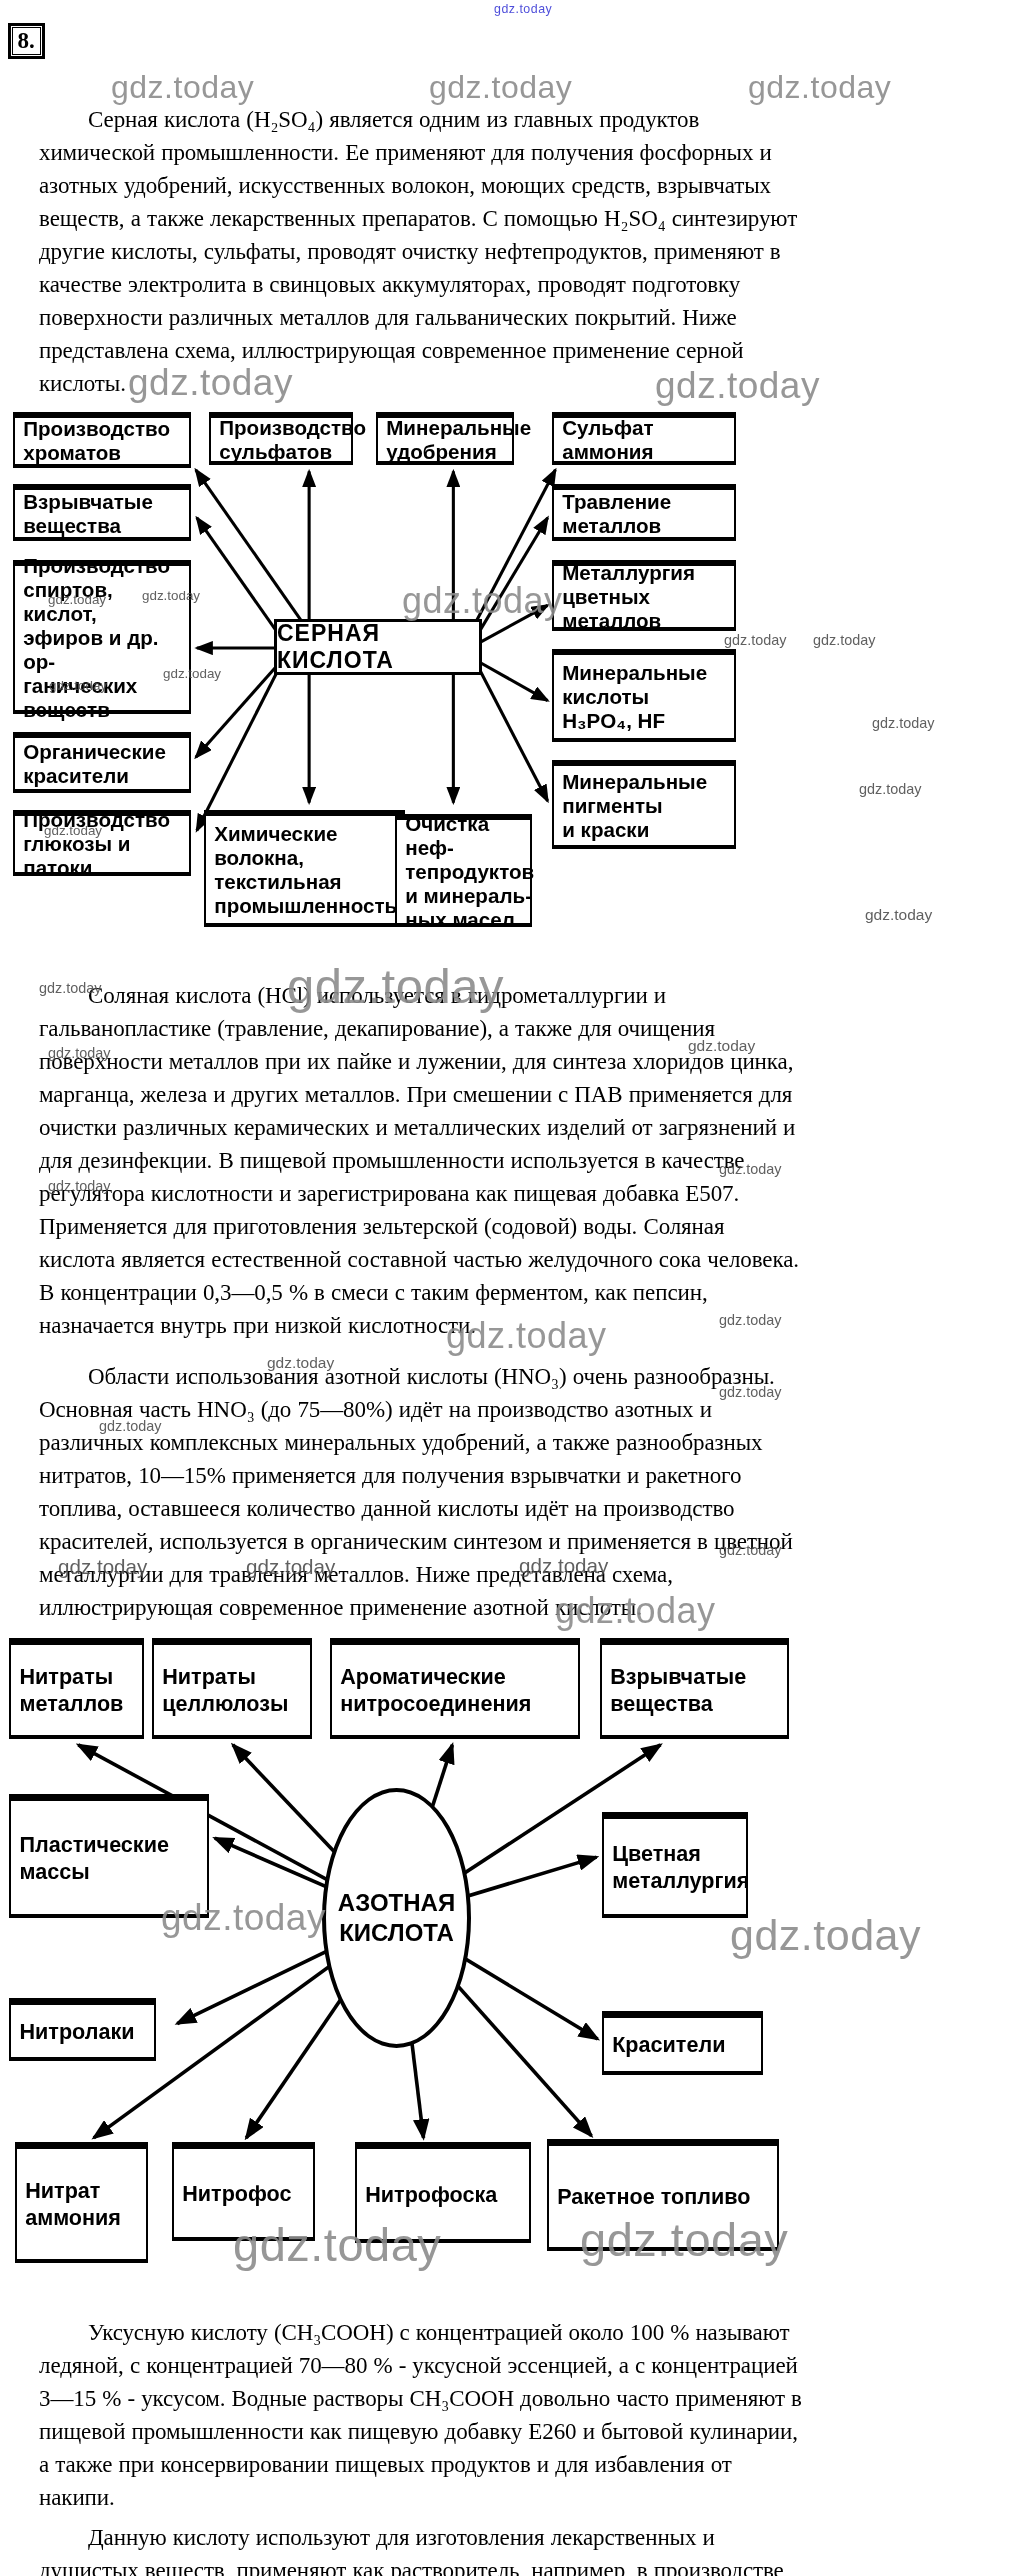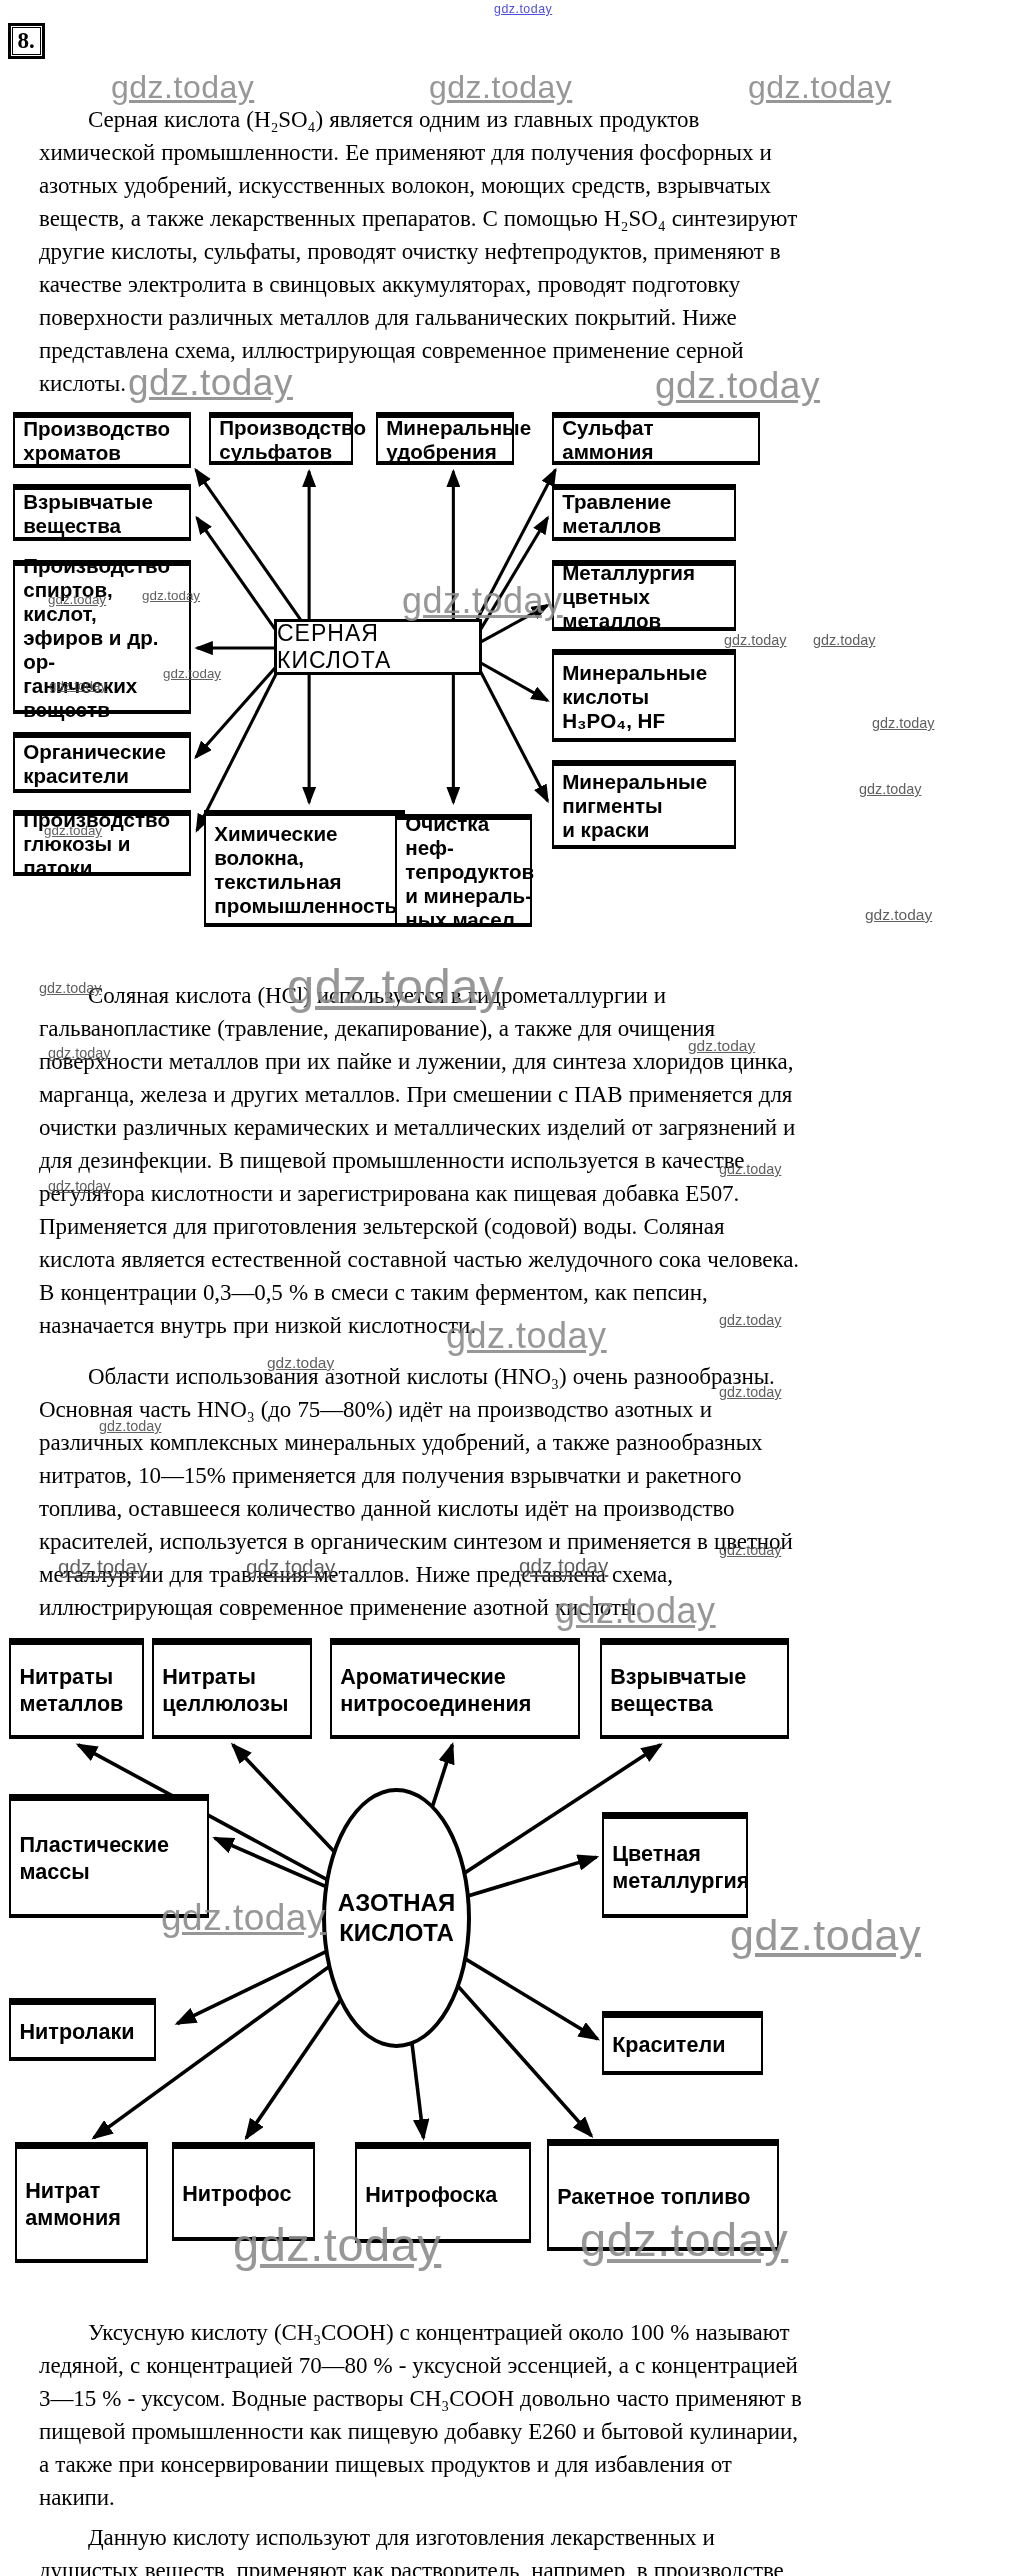--- a/index.html
+++ b/index.html
@@ -25,38 +25,38 @@
   }
   .num-inner{
     width:100%;height:100%;border:1.5px solid #000;box-sizing:border-box;
     display:flex;align-items:center;justify-content:center;
     font-family:"Liberation Serif", serif;font-weight:bold;font-size:23px;
   }
   
   .wm{
     position:absolute;white-space:nowrap;z-index:4;
     font-family:"Liberation Sans", sans-serif;
-    color:#8c8c8c;letter-spacing:0.5px;opacity:.9;text-decoration:underline;
+    color:#8c8c8c;letter-spacing:0.5px;opacity:.9;
   }
   .wm.small{color:#4f4f4f;letter-spacing:0;}
   .wm.blue{color:#3b3bd6;}
   
   .dbox{
     position:absolute;background:#fff;box-sizing:border-box;
     border:2.6px solid #000;border-top-width:6.2px;border-bottom-width:4.6px;
     display:flex;align-items:center;
     font-family:"Liberation Sans", sans-serif;font-weight:bold;
     font-size:20.6px;line-height:24px;padding-left:8.2px;padding-right:6px;
     white-space:pre-line;z-index:3;
   }
   .dbox.d2{font-size:21.6px;line-height:27px;border-top-width:7.2px;}
   .center-box{
     position:absolute;background:#fff;box-sizing:border-box;
     border:3.1px solid #000;display:flex;align-items:center;justify-content:center;
-    font-family:"Liberation Sans", sans-serif;font-weight:normal;
+    font-family:"Liberation Sans", sans-serif;font-weight:bold;
     font-size:23px;letter-spacing:1px;z-index:3;padding:0;
   }
   .ellipse{
     position:absolute;background:#fff;box-sizing:border-box;
     border:4.1px solid #000;border-radius:50%;
     display:flex;align-items:center;justify-content:center;text-align:center;
     font-family:"Liberation Sans", sans-serif;font-weight:bold;
     font-size:24px;line-height:30px;white-space:pre-line;z-index:3;
   }
   .arrows{position:absolute;left:0;top:0;z-index:1;}
@@ -114,21 +114,21 @@
 <p class="para" style="top:1360px">Области использования азотной кислоты (HNO₃) очень разнообразны. Основная часть HNO₃ (до 75—80%) идёт на производство азотных и различных комплексных минеральных удобрений, а также разнообразных нитратов, 10—15% применяется для получения взрывчатки и ракетного топлива, оставшееся количество данной кислоты идёт на производство красителей, используется в органическим синтезом и применяется в цветной металлургии для травления металлов. Ниже представлена схема, иллюстрирующая современное применение азотной кислоты.</p>
 <p class="para" style="top:2316px">Уксусную кислоту (CH₃COOH) с концентрацией около 100 % называют ледяной, с концентрацией 70—80 % - уксусной эссенцией, а с концентрацией 3—15 % - уксусом. Водные растворы CH₃COOH довольно часто применяют в пищевой промышленности как пищевую добавку Е260 и бытовой кулинарии, а также при консервировании пищевых продуктов и для избавления от накипи.</p>
 <p class="para" style="top:2521px">Данную кислоту используют для изготовления лекарственных и душистых веществ, применяют как растворитель, например, в производстве ацетилцеллюлозы и ацетона. Также CH₃COOH используется в книгопечатании и крашении.</p>
 
 <div class="dbox" style="left:13px;top:412px;width:178px;height:56px">Производство
 хроматов</div>
 <div class="dbox" style="left:209px;top:412px;width:144px;height:53px">Производство
 сульфатов</div>
 <div class="dbox" style="left:376px;top:412px;width:138px;height:53px">Минеральные
 удобрения</div>
-<div class="dbox" style="left:552px;top:412px;width:208px;height:53px">Сульфат
+<div class="dbox" style="left:552px;top:412px;width:184px;height:53px">Сульфат
 аммония</div>
 <div class="dbox" style="left:13px;top:484px;width:178px;height:57px">Взрывчатые
 вещества</div>
 <div class="dbox" style="left:552px;top:484px;width:184px;height:57px">Травление
 металлов</div>
 <div class="dbox" style="left:13px;top:560px;width:178px;height:154px">Производство
 спиртов, кислот,
 эфиров и др. ор-
 ганических
 веществ</div>

